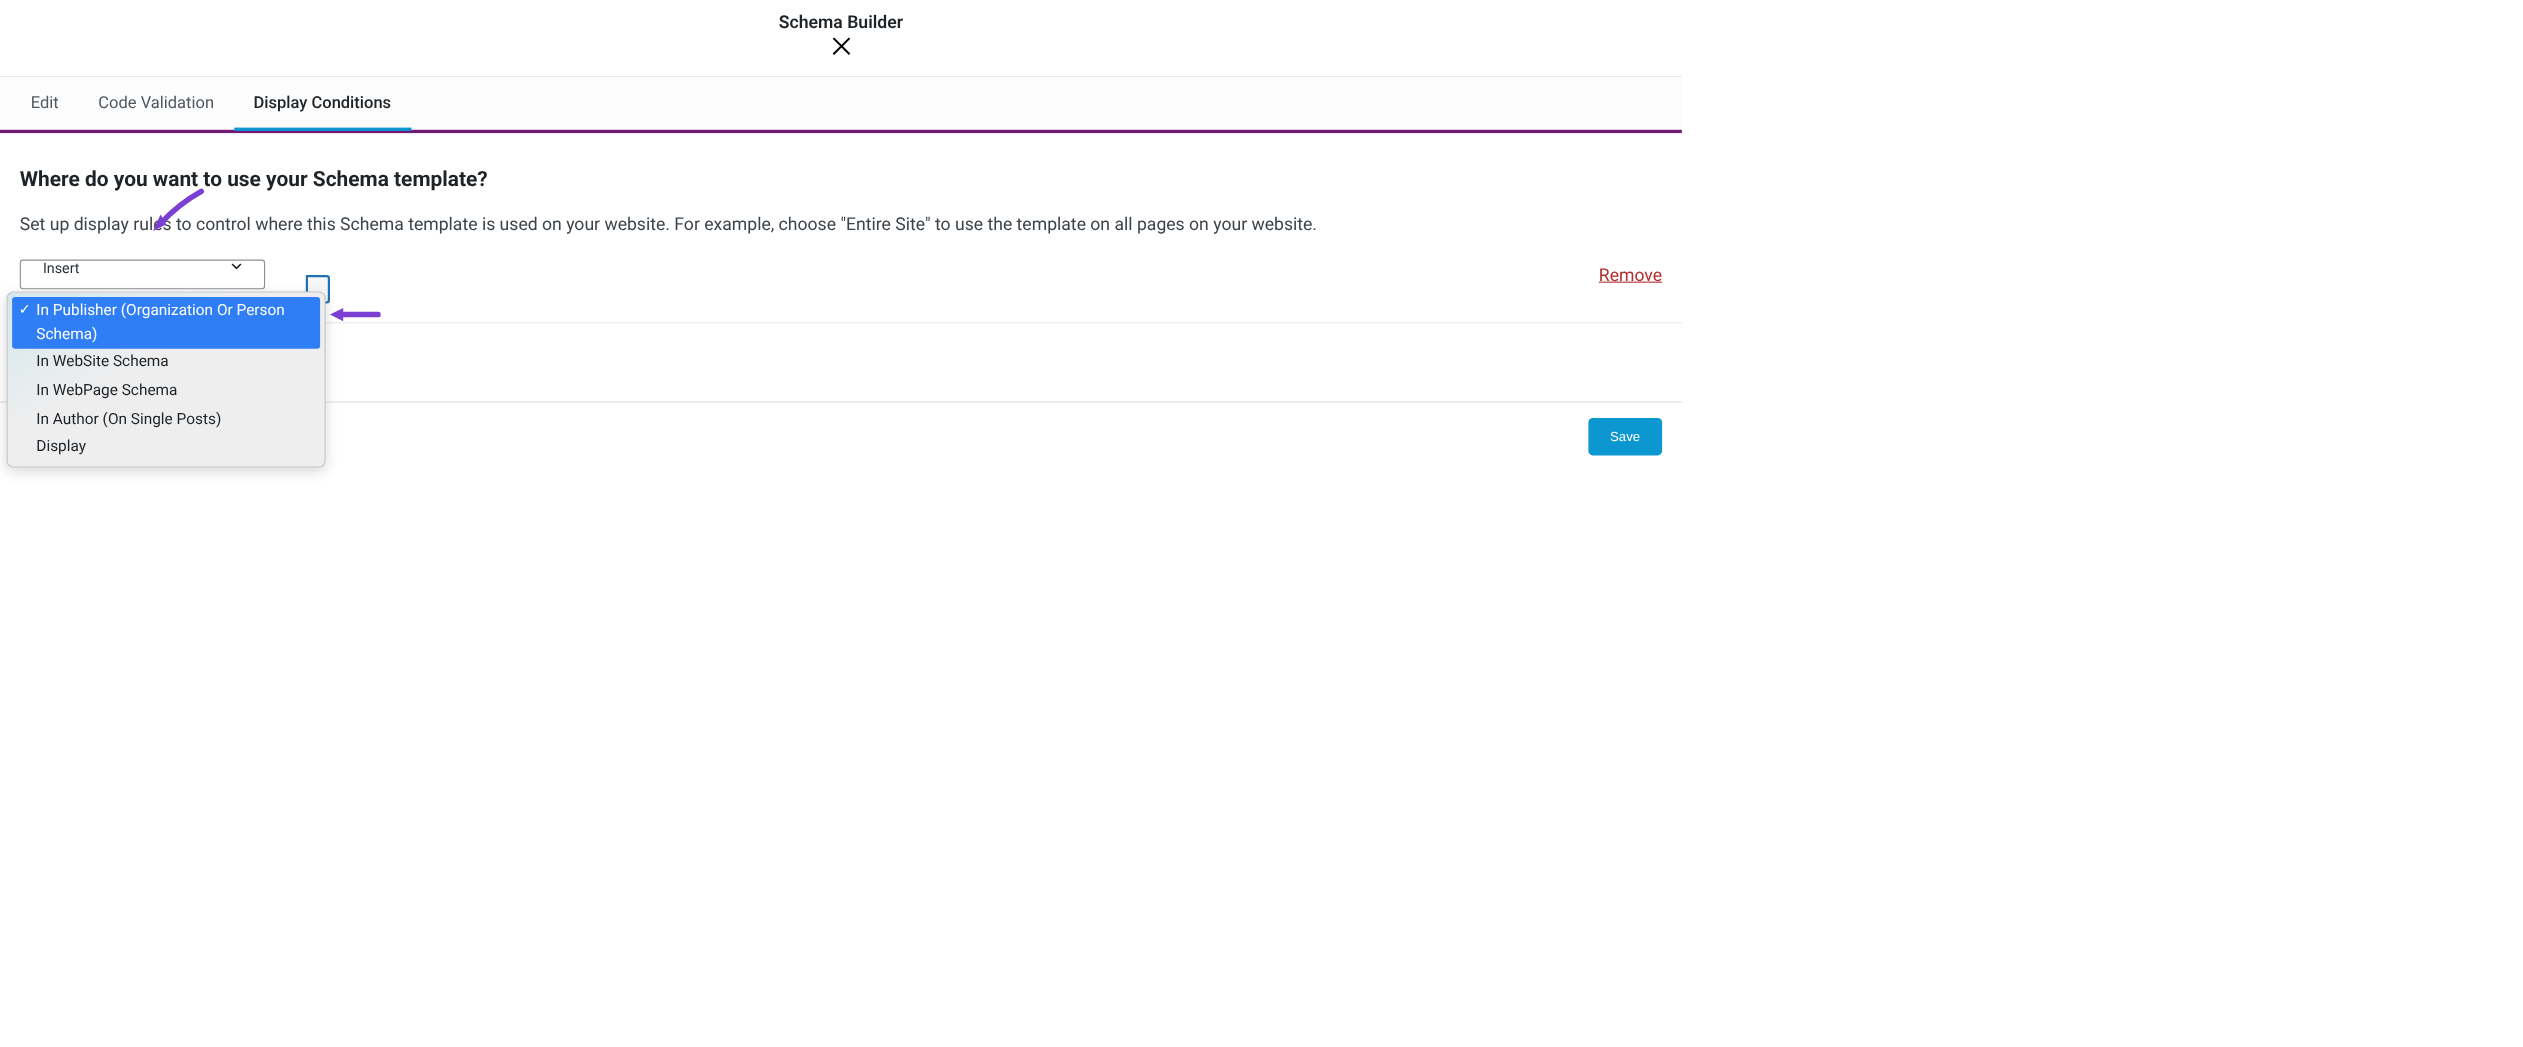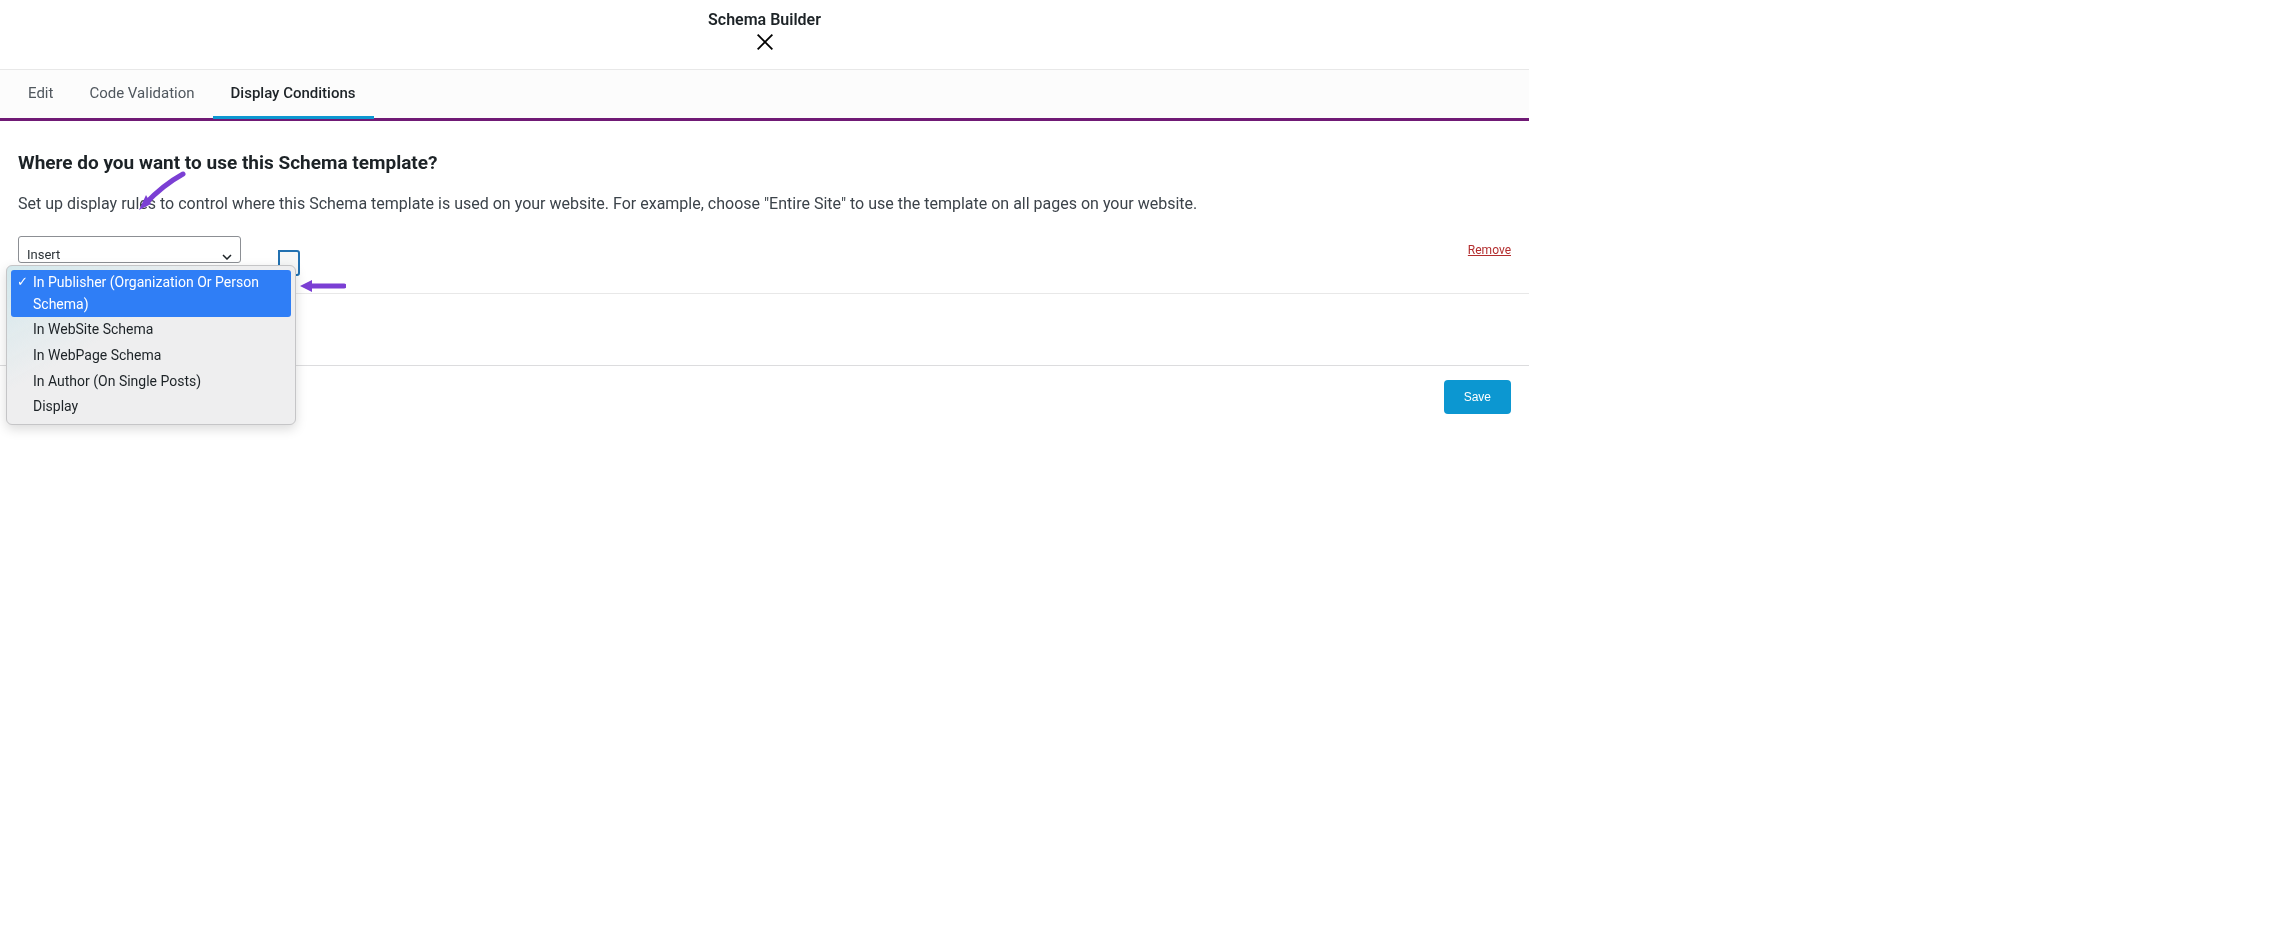--- a/index.html
+++ b/index.html
@@ -80,34 +80,34 @@
       position: relative;
       width: 223px;
     }
     .select-box {
       width: 100%;
       height: 27px;
       border: 1px solid #8c8f94;
       border-radius: 3px;
       background: #fff;
       display: flex;
-      align-items: flex-end;
+      align-items: flex-start;
       justify-content: space-between;
-      padding: 0 8px;
+      padding: 0 20px;
       font-size: 13px;
       color: #2c3338;
       cursor: pointer;
     }
     .chevron-down {
       font-size: 10px;
       color: #1d2327;
     }
     .remove-link {
       color: #b32d2e;
-      font-size: 12px;
+      font-size: 16px;
       text-decoration: underline;
       cursor: pointer;
     }
     .dropdown {
       position: absolute;
       top: 29px;
       left: -12px;
       width: 290px;
       background: #eeeeef;
       border: 1px solid #c5c5c7;
@@ -220,21 +220,21 @@
   </div>
 </div>
 
 <div class="tabs">
   <div class="tab">Edit</div>
   <div class="tab">Code Validation</div>
   <div class="tab active">Display Conditions</div>
 </div>
 
 <div class="content">
-  <div class="question">Where do you want to use this Schema template?</div>
+  <div class="question">Where do you want to use your Schema template?</div>
   <div class="description">Set up display rules to control where this Schema template is used on your website. For example, choose "Entire Site" to use the template on all pages on your website.</div>
   <div class="row">
     <div class="select-wrap">
       <div class="select-box">
         <span>Insert</span>
         <span class="chevron-down">
           <svg width="10" height="6" viewBox="0 0 10 6" fill="none" stroke="currentColor" stroke-width="1.5">
             <polyline points="1,1 5,5 9,1"></polyline>
           </svg>
         </span>

